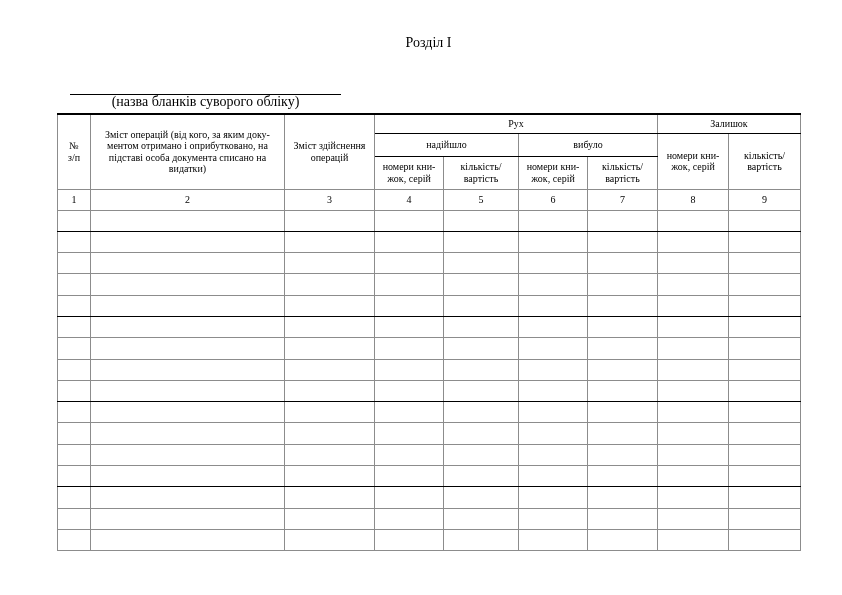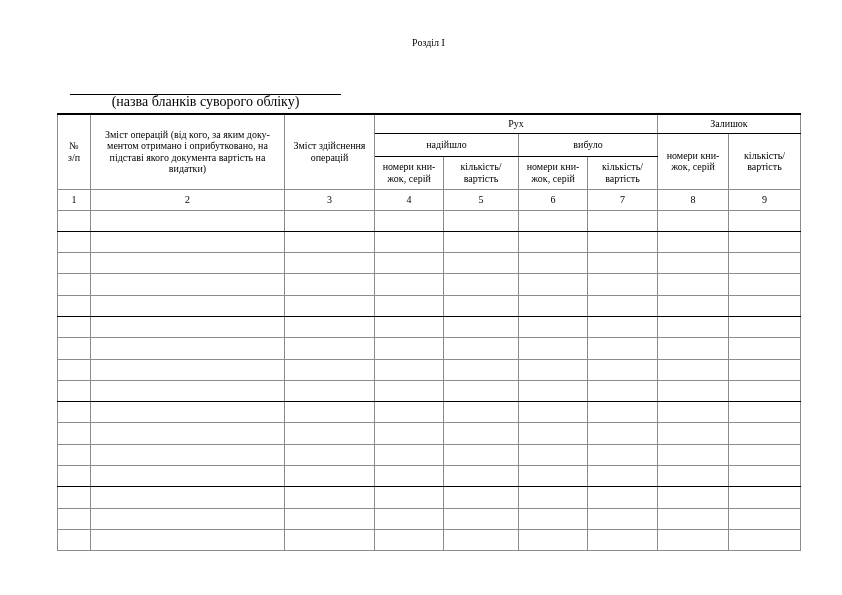--- a/index.html
+++ b/index.html
@@ -8,21 +8,21 @@
     width:842px; height:595px;
     font-family:"Liberation Serif", "DejaVu Serif", serif;
     color:#000;
     position:relative;
     overflow:hidden;
   }
   .page { position:absolute; left:0; top:0; width:842px; height:595px; background:#fff; }
 
   .titles {
     position:absolute; left:57px; top:35px; width:743px;
-    text-align:center; font-size:10px; line-height:16px;
+    text-align:center; font-size:14px; line-height:16px;
   }
 
   .sig-block { position:absolute; top:88px; }
   .sig-left  { left:70px;  width:271px; }
   .sig-right { left:543px; width:255px; }
   .sig-line  { height:7px; border-bottom:1px solid #000; }
   .sig-caption {
     text-align:center; font-size:14px; line-height:12px; padding-top:1px;
   }
 
@@ -79,21 +79,21 @@
       <col style="width:70px">
       <col style="width:71px">
       <col style="width:72px">
     </colgroup>
     <thead>
       <tr class="tier1">
         <th rowspan="3">№
 з/п</th>
         <th rowspan="3">Зміст операцій (від кого, за яким доку-
 ментом отримано і оприбутковано, на
-підставі якого документа вартість на
+підставі особа документа списано на
 видатки)</th>
         <th rowspan="3">Зміст здійснення
 операцій</th>
         <th colspan="4" class="group-cell">Рух</th>
         <th colspan="2" class="group-cell">Залишок</th>
       </tr>
       <tr class="tier2">
         <th colspan="2" class="sub-cell">надійшло</th>
         <th colspan="2" class="sub-cell">вибуло</th>
         <th rowspan="2">номери кни-

